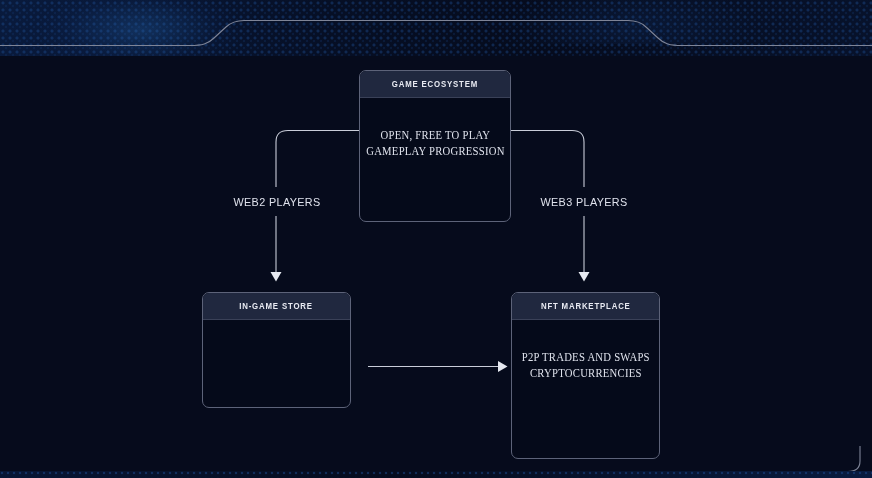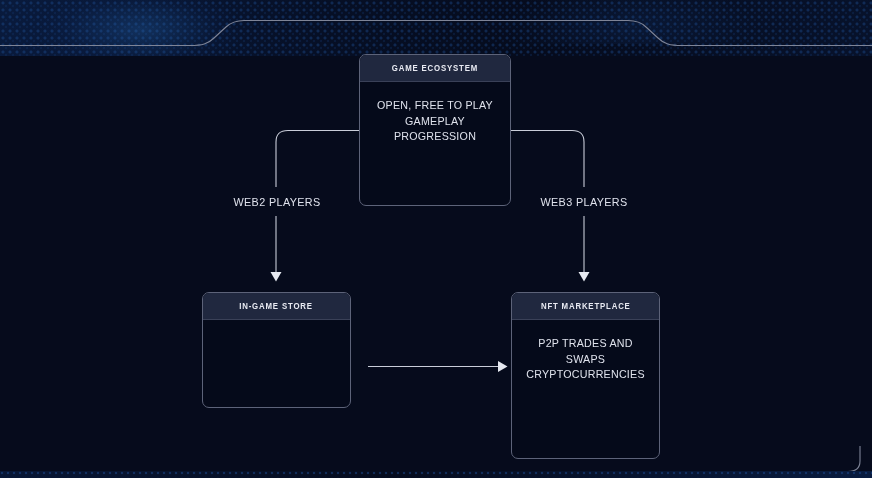--- a/index.html
+++ b/index.html
@@ -90,23 +90,24 @@
     letter-spacing: 0.9px;
     color: #e8eaf2;
     transform: scaleX(0.92);
     white-space: nowrap;
   }
   .node-body {
     display: flex;
     align-items: flex-start;
     justify-content: center;
     text-align: center;
-    padding-top: 16px;
+    padding-top: 30px;
     box-sizing: border-box;
     height: calc(100% - 27px);
+    font-family: Liberation Serif, serif;
   }
   .node-body span {
     font-size: 11.5px;
     line-height: 15.5px;
     color: #dfe2ec;
     letter-spacing: 0.25px;
     transform: scaleX(0.93);
     white-space: pre-line;
     font-weight: normal;
   }
@@ -163,21 +164,21 @@
 
     <g stroke="#c9cdd9" stroke-width="1.1" fill="none">
       <path d="M 368 366.5 L 500 366.5"></path>
     </g>
     <polygon points="498,361 498,372 507.5,366.5" fill="#e6e9f1"></polygon>
   </svg>
 
   <div class="edge-label" style="left:277px; top:196px;">WEB2 PLAYERS</div>
   <div class="edge-label" style="left:584px; top:196px;">WEB3 PLAYERS</div>
 
-  <div class="node" style="left:359px; top:54px; width:152px; height:152px;">
+  <div class="node" style="left:359px; top:70px; width:152px; height:152px;">
     <div class="node-head">
       <span>GAME ECOSYSTEM</span>
     </div>
     <div class="node-body">
       <span>OPEN, FREE TO PLAY
 GAMEPLAY PROGRESSION</span>
     </div>
   </div>
 
   <div class="node" style="left:202px; top:292px; width:149px; height:116px;">

